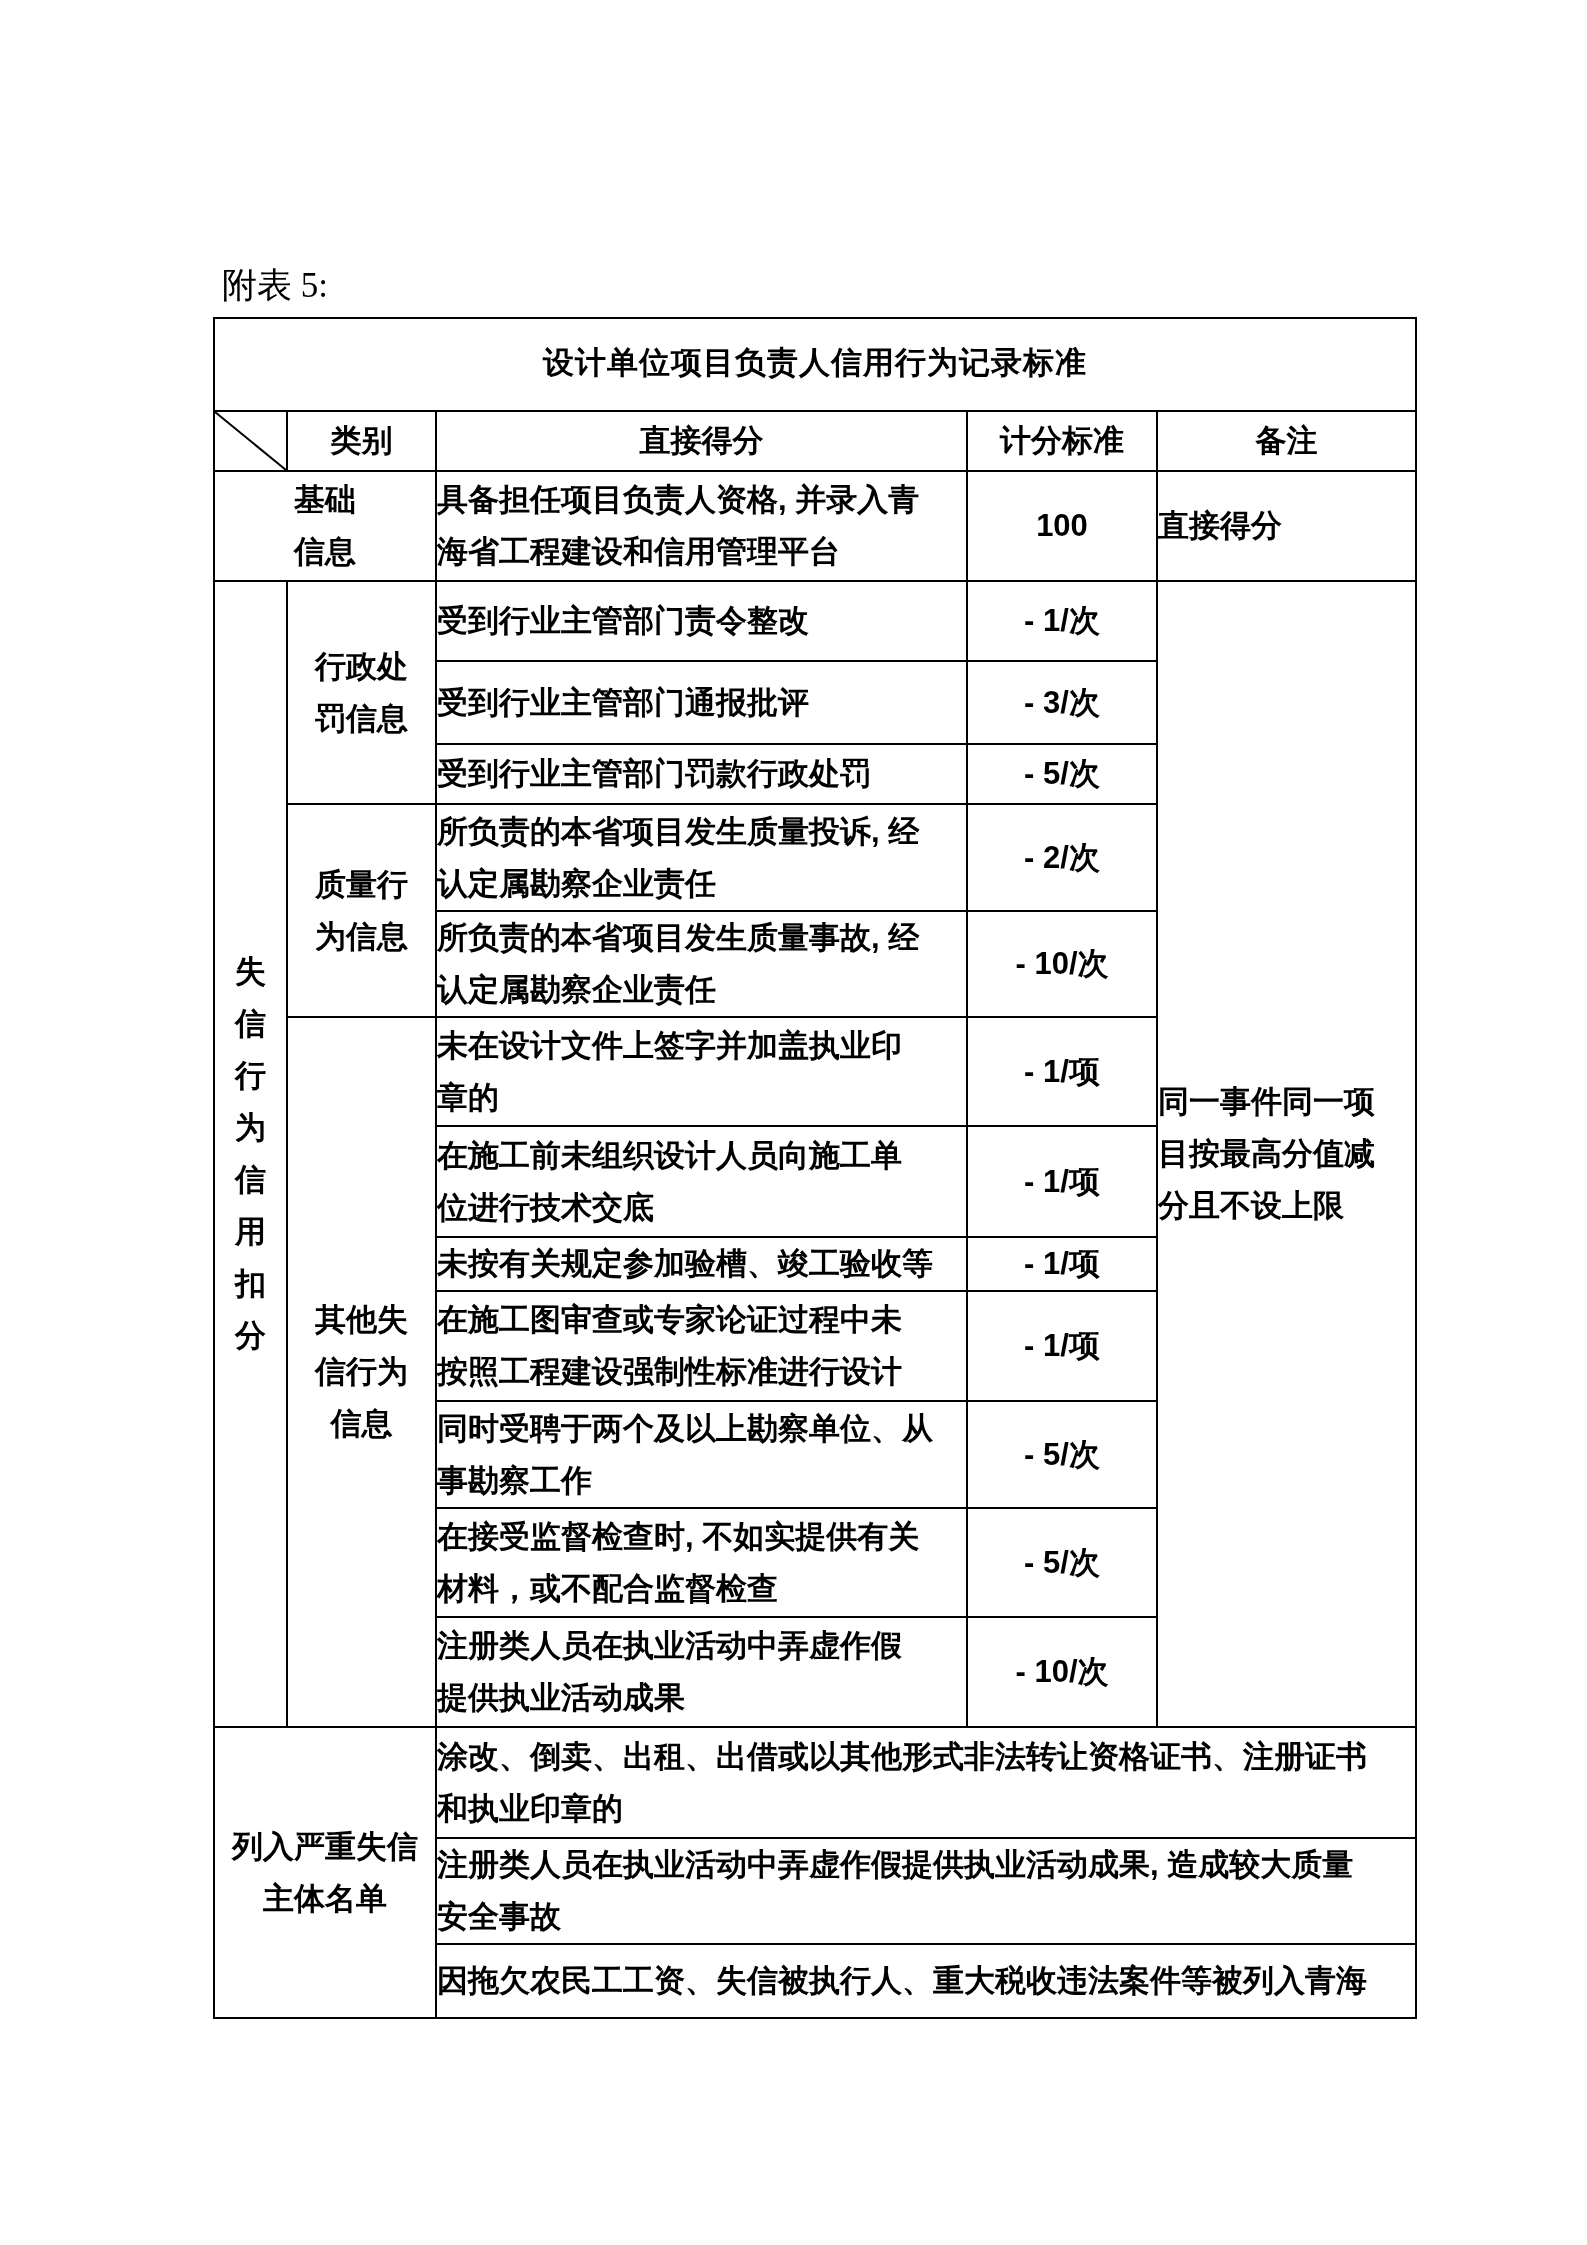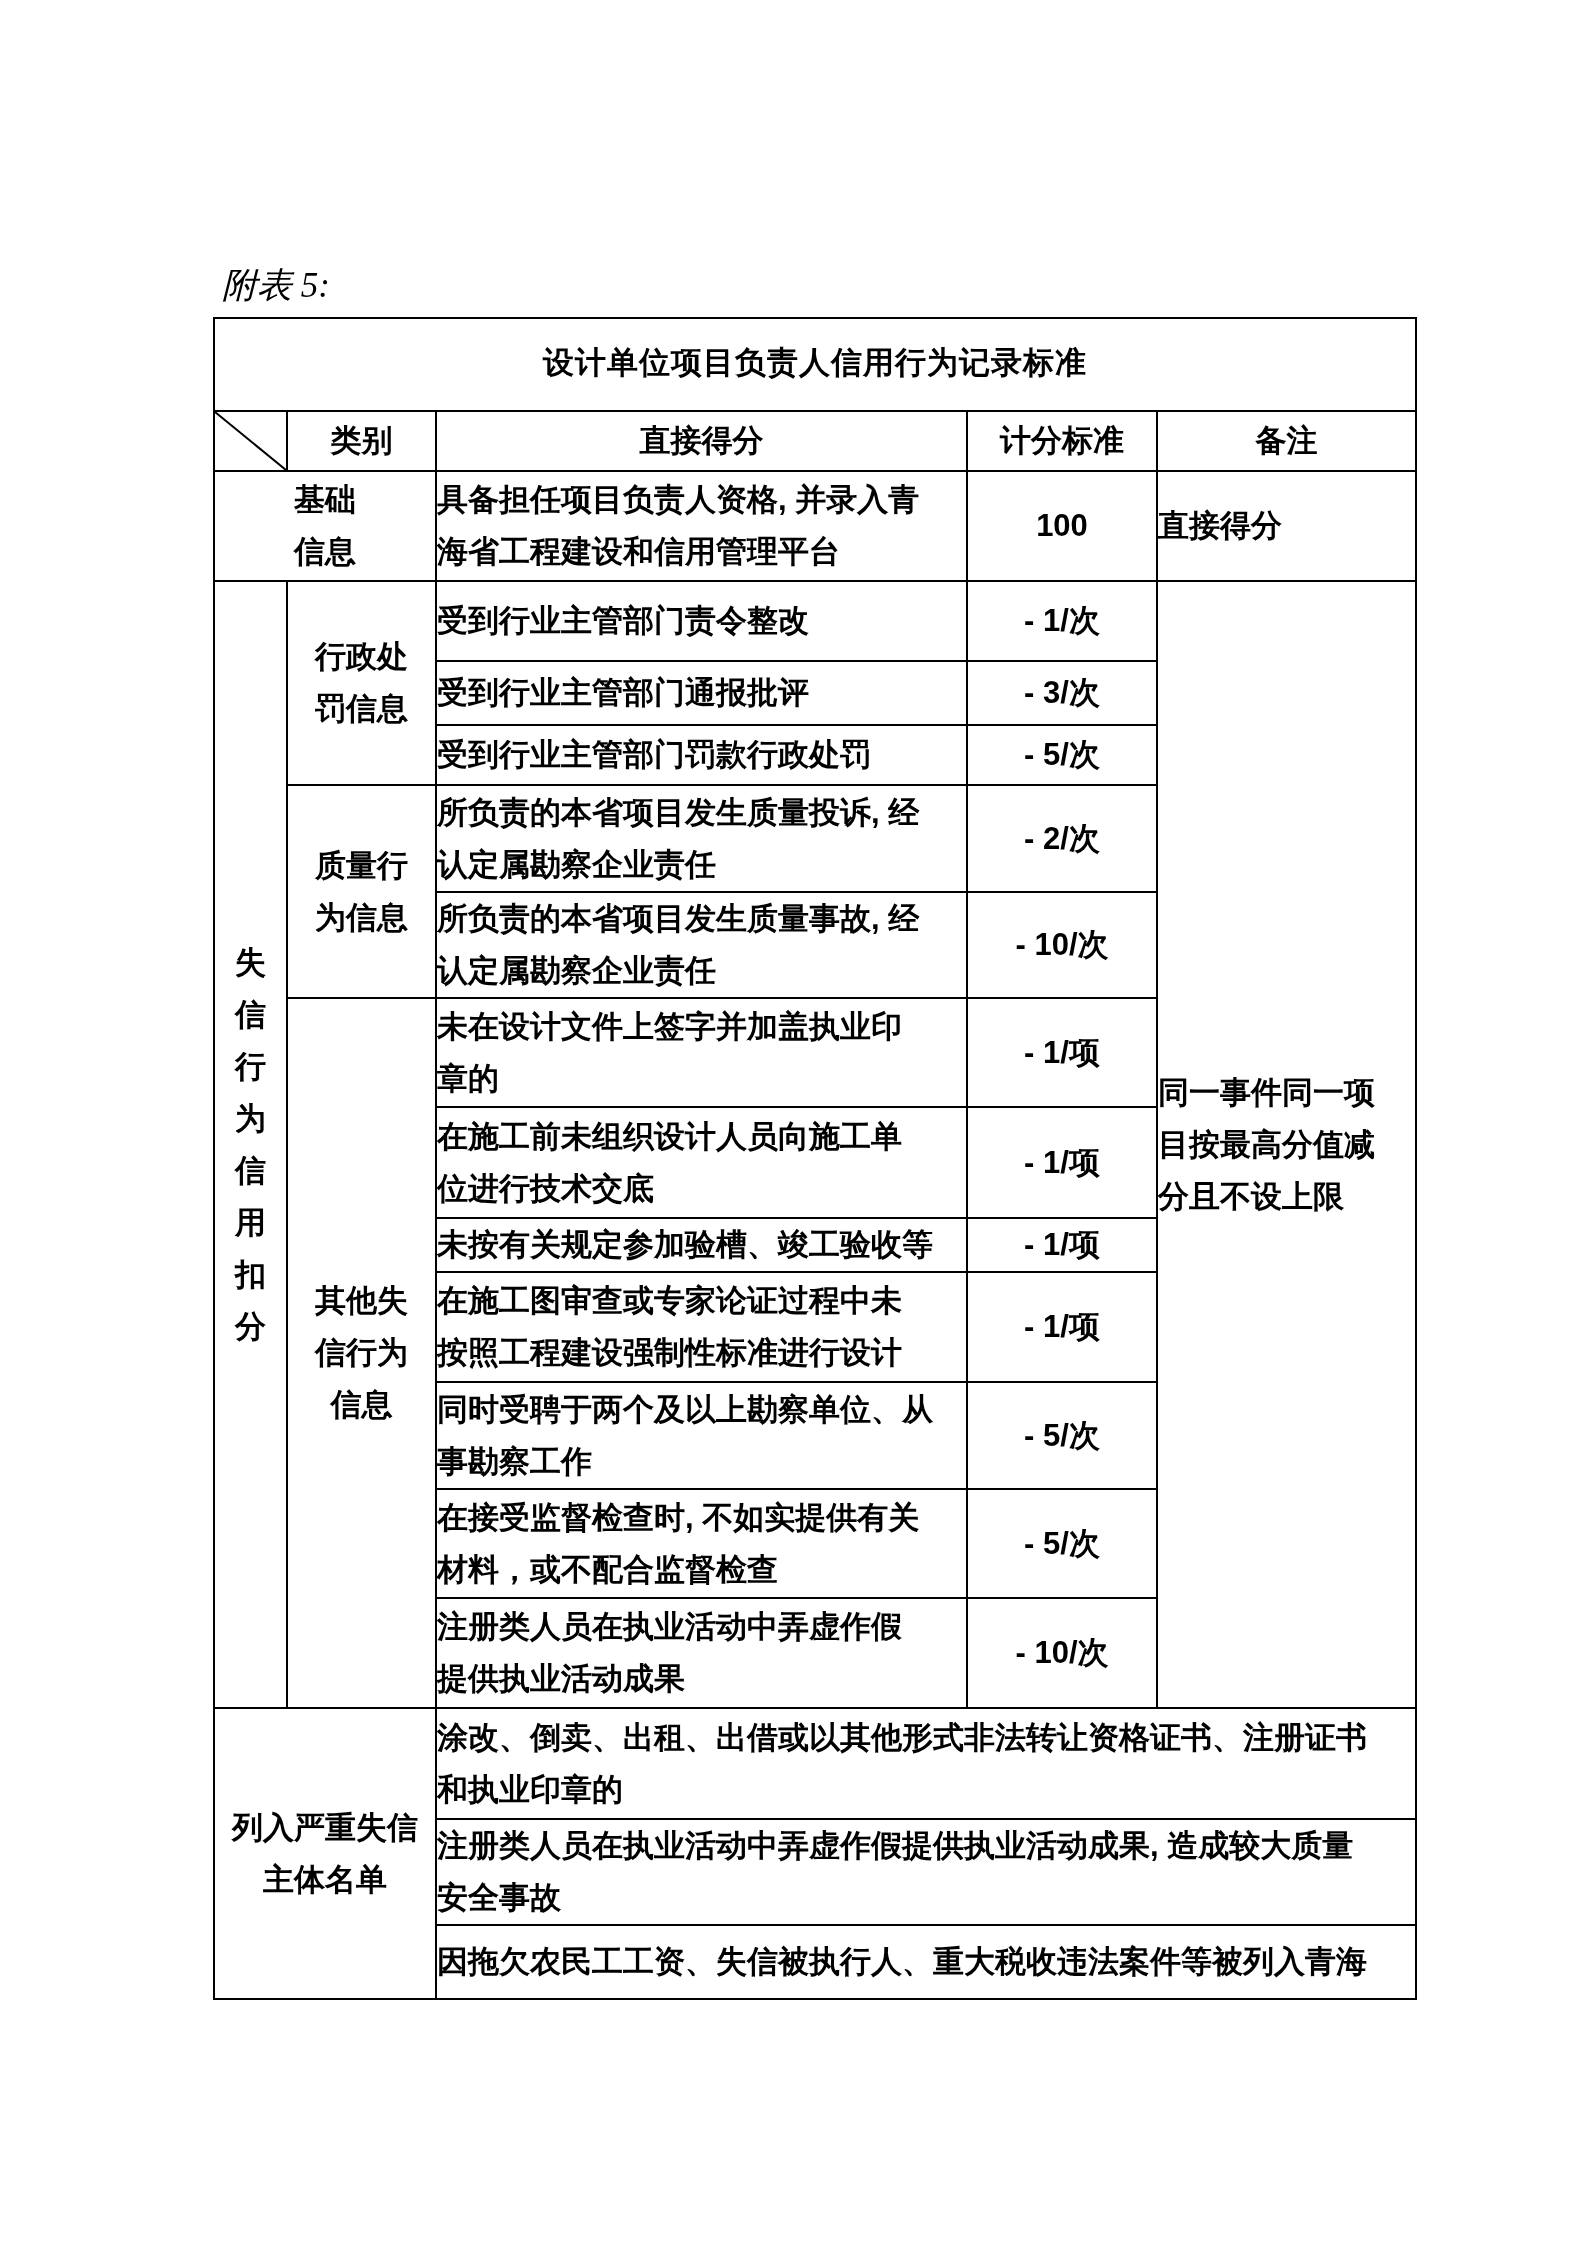--- a/index.html
+++ b/index.html
@@ -2,21 +2,21 @@
 <html><head>
 <meta charset="utf-8">
 <style>
   html,body { margin:0; padding:0; background:#ffffff; }
   .page {
     position:relative; width:1587px; height:2245px; background:#ffffff;
     color:#000; font-family:"Liberation Sans", sans-serif; overflow:hidden;
   }
   .caption {
     position:absolute; left:222px; top:262px;
-    font-family:"Liberation Serif", serif; font-size:35px; font-weight:400;font-style:italic;
+    font-family:"Liberation Serif", serif; font-size:35px; font-weight:400;
   }
   table.credit {
     position:absolute; left:213px; top:317px; width:1202px;
     border-collapse:collapse; table-layout:fixed;
   }
   table.credit td {
     border:2px solid #000; padding:0; vertical-align:middle;
     font-size:31px; font-weight:600; line-height:52px; overflow:hidden;
   }
   .title-cell {
@@ -28,21 +28,21 @@
   .info { text-align:left; padding:0 10px 0 14px; white-space:pre-line; }
   .score{ text-align:center;margin-left:9px; }
   .remark-cell { text-align:left; padding-left:19px; padding-right:8px; white-space:pre-line; }
   .side { text-align:center; white-space:pre-line; line-height:64px; }
   .blk  { line-height:62px; }
   .wide { text-align:left; padding-left:19px; padding-right:10px; white-space:pre-line; }
   .diag { position:relative; }
   .diag svg { position:absolute; left:0; top:0; width:100%; height:100%; display:block; }
   
   .h93{height:93px}.h60{height:60px}.h110{height:110px}.h80{height:80px}
-  .h83{height:64px}.h82{height:60px}.h107{height:107px}.h106{height:106px}
+  .h83{height:83px}.h82{height:60px}.h107{height:107px}.h106{height:106px}
   .h109{height:109px}.h111{height:111px}.h50{height:50px}.h81{height:74px}
   .footer {
     position:absolute; left:0; top:2054px; width:100%;
     text-align:center; font-size:29px; font-weight:400;
   }
 </style>
 </head>
 <body>
 
 <div class="page">

